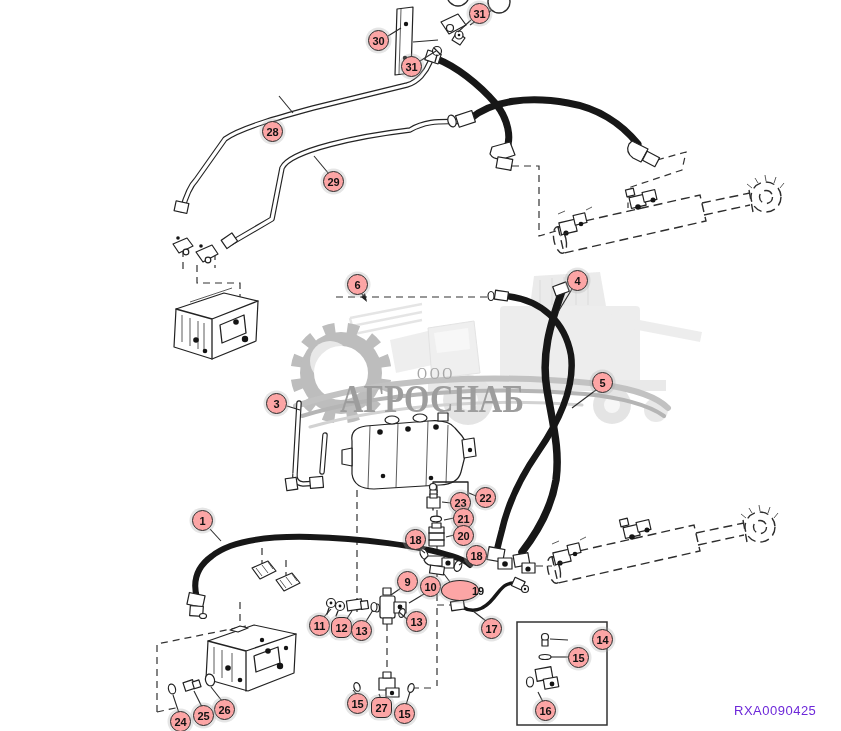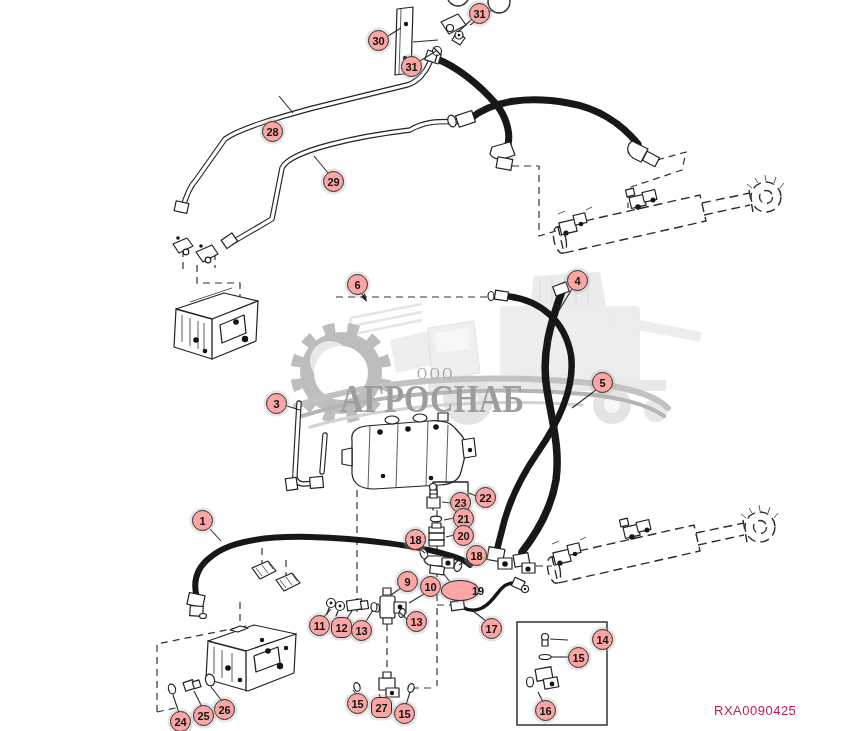--- a/index.html
+++ b/index.html
@@ -14,22 +14,22 @@
   .dash2{fill:none;stroke:#2d2d2d;stroke-width:1.4;stroke-dasharray:9 5;}
   .tubeO{fill:none;stroke:#242424;stroke-width:5.5;stroke-linejoin:round;stroke-linecap:round;}
   .tubeI{fill:none;stroke:#fff;stroke-width:3.2;stroke-linejoin:round;stroke-linecap:round;}
   .hose{fill:none;stroke:#171717;stroke-linecap:round;stroke-linejoin:round;}
   .leader{stroke:#2b2b2b;stroke-width:1.1;fill:none;}
   .thin{stroke:#333;stroke-width:.8;fill:none;}
   .callout{position:absolute;width:21px;height:21px;border-radius:50%;background:#fca5a5;
            border:1.4px solid #2b2b2b;box-shadow:0 0 0 2.5px rgba(170,170,170,.30);
            display:flex;align-items:center;justify-content:center;
            font:bold 11px "Liberation Sans","DejaVu Sans",sans-serif;color:#111;box-sizing:border-box;}
-  .figcode{position:absolute;left:714px;top:703px;font:13px "Liberation Sans","DejaVu Sans",sans-serif;
-           color:#be185d;letter-spacing:.5px;}
+  .figcode{position:absolute;left:734px;top:703px;font:13px "Liberation Sans","DejaVu Sans",sans-serif;
+           color:#6d28d9;letter-spacing:.5px;}
 </style>
 </head>
 <body>
 
 <div class="stage">
 <svg width="841" height="731" viewBox="0 0 841 731">
 
   <g opacity="0.9">
     <path d="M350,318 L422,304 M352,326 L422,312 M354,334 L422,320 M350,318 L354,334" stroke="#e3e3e3" stroke-width="2.5" fill="none"></path>
     <path d="M390,340 L432,330 L437,364 L396,373 Z" fill="#ededed"></path>

